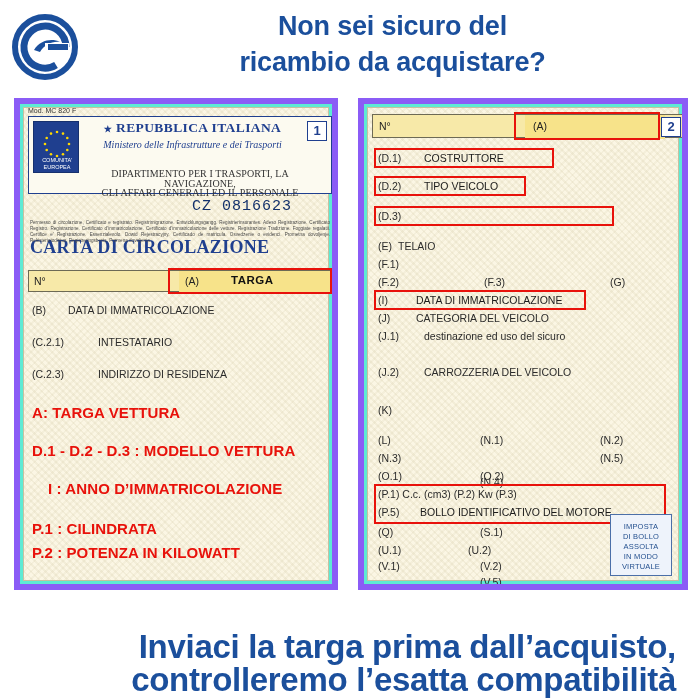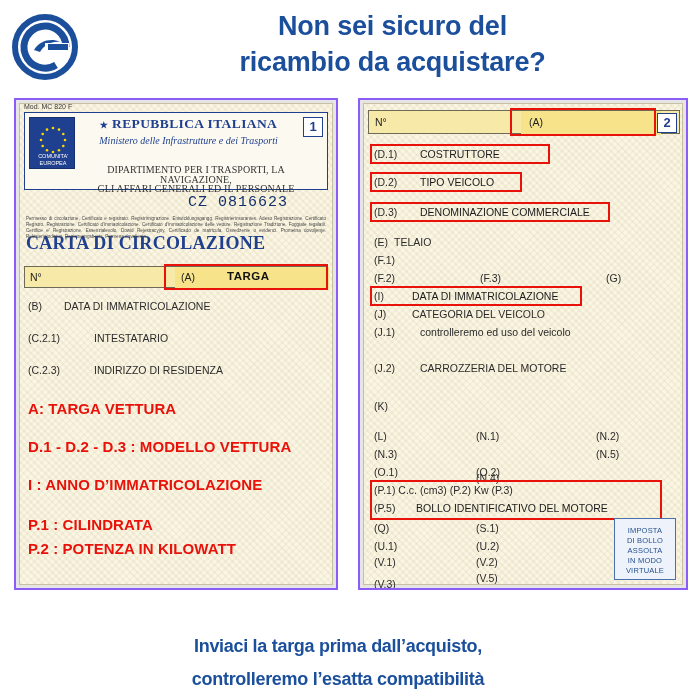--- a/index.html
+++ b/index.html
@@ -39,33 +39,33 @@
     font-size: 27px;
     line-height: 36px;
     letter-spacing: -0.2px;
   }
 
   
   .footer {
     position: absolute;
     left: 0; bottom: 4px;
     width: 676px;
-    text-align: center;
+    text-align: right;
     color: #1b4f9c;
     font-weight: bold;
-    font-size: 18px;
+    font-size: 33px;
     line-height: 33px;
     letter-spacing: -0.3px;
   }
 
   
   .card {
     position: absolute;
-    background: #e5e5e5;
-    border: 2px solid #8b5cf6;
+    background: #5eead4;
+    border: 6px solid #8b5cf6;
     overflow: hidden;
   }
   .card-inner {
     position: absolute;
     inset: 3px;
     border: 1px solid #c8c0a0;
     background:
       repeating-linear-gradient(45deg, rgba(200,190,150,0.16) 0 2px, rgba(255,255,255,0) 2px 5px),
       repeating-linear-gradient(-45deg, rgba(200,190,150,0.13) 0 2px, rgba(255,255,255,0) 2px 5px),
       #fbf6e4;
@@ -354,21 +354,21 @@
     <div class="field" style="left:48px; top:200px;">DATA DI IMMATRICOLAZIONE</div>
 
     <div class="field" style="left:12px; top:232px;">(C.2.1)</div>
     <div class="field" style="left:78px; top:232px;">INTESTATARIO</div>
 
     <div class="field" style="left:12px; top:264px;">(C.2.3)</div>
     <div class="field" style="left:78px; top:264px;">INDIRIZZO DI RESIDENZA</div>
 
     <div class="caption" style="left:12px; top:300px;">A: TARGA VETTURA</div>
     <div class="caption" style="left:12px; top:338px;">D.1 - D.2 - D.3 : MODELLO VETTURA</div>
-    <div class="caption" style="left:12px; top:376px;">I : ANNO D’IMMATRICOLAZIONE</div>
+    <div class="caption" style="left:28px; top:376px;">I : ANNO D’IMMATRICOLAZIONE</div>
     <div class="caption" style="left:12px; top:416px;">P.1 : CILINDRATA</div>
     <div class="caption" style="left:12px; top:440px;">P.2 : POTENZA IN KILOWATT</div>
     <div class="caption" style="left:12px; top:464px;margin-top:37px;">P.3 : ALIMENTAZIONE</div>
     <div class="caption" style="left:12px; top:488px;">P.5 :  TIPO MOTORE</div>
   </div>
 
   <div class="card card-right">
     <div class="card-inner"></div>
 
     <div class="r-nstrip">
@@ -382,40 +382,39 @@
 
     <div class="field" style="left:14px; top:48px;">(D.1)</div>
     <div class="field field-strong" style="left:60px; top:48px;">COSTRUTTORE</div>
     <div class="redbox" style="left:10px; top:44px; width:180px; height:20px;"></div>
 
     <div class="field" style="left:14px; top:76px;">(D.2)</div>
     <div class="field field-strong" style="left:60px; top:76px;">TIPO VEICOLO</div>
     <div class="redbox" style="left:10px; top:72px; width:152px; height:20px;"></div>
 
     <div class="field" style="left:14px; top:106px;">(D.3)</div>
-    <div class="field field-strong" style="left:60px; top:106px;">DENOMINAZIONE COMMERCIALE</div>
     <div class="redbox" style="left:10px; top:102px; width:240px; height:20px;"></div>
 
     <div class="field" style="left:14px; top:136px;">(E)</div>
     <div class="field" style="left:34px; top:136px;">TELAIO</div>
     <div class="field" style="left:14px; top:154px;">(F.1)</div>
     <div class="field" style="left:14px; top:172px;">(F.2)</div>
     <div class="field" style="left:120px; top:172px;">(F.3)</div>
     <div class="field" style="left:246px; top:172px;">(G)</div>
 
     <div class="field" style="left:14px; top:190px;">(I)</div>
     <div class="field field-strong" style="left:52px; top:190px;">DATA DI IMMATRICOLAZIONE</div>
     <div class="redbox" style="left:10px; top:186px; width:212px; height:20px;"></div>
 
     <div class="field" style="left:14px; top:208px;">(J)</div>
     <div class="field" style="left:52px; top:208px;">CATEGORIA DEL VEICOLO</div>
     <div class="field" style="left:14px; top:226px;">(J.1)</div>
-    <div class="field" style="left:60px; top:226px;">controlleremo ed uso del veicolo</div>
+    <div class="field" style="left:60px; top:226px;">destinazione ed uso del sicuro</div>
     <div class="field" style="left:14px; top:262px;">(J.2)</div>
-    <div class="field" style="left:60px; top:262px;">CARROZZERIA DEL MOTORE</div>
+    <div class="field" style="left:60px; top:262px;">CARROZZERIA DEL VEICOLO</div>
 
     <div class="field" style="left:14px; top:300px;">(K)</div>
 
     <div class="field" style="left:14px; top:330px;">(L)</div>
     <div class="field" style="left:116px; top:330px;">(N.1)</div>
     <div class="field" style="left:236px; top:330px;">(N.2)</div>
 
     <div class="field" style="left:14px; top:348px;">(N.3)</div>
     <div class="field" style="left:116px; top:348px;margin-top:24px;">(N.4)</div>
     <div class="field" style="left:236px; top:348px;">(N.5)</div>
@@ -425,21 +424,21 @@
 
     <div class="field" style="left:14px; top:384px;">(P.1) C.c. (cm3)      (P.2) Kw          (P.3)</div>
     <div class="field" style="left:14px; top:402px;">(P.5)</div>
     <div class="field field-strong" style="left:56px; top:402px;">BOLLO IDENTIFICATIVO DEL MOTORE</div>
     <div class="redbox" style="left:10px; top:380px; width:292px; height:40px;"></div>
 
     <div class="field" style="left:14px; top:422px;">(Q)</div>
     <div class="field" style="left:116px; top:422px;">(S.1)</div>
 
     <div class="field" style="left:14px; top:440px;">(U.1)</div>
-    <div class="field" style="left:116px; top:440px;">(U.2)</div>
+    <div class="field" style="left:104px; top:440px;">(U.2)</div>
 
     <div class="field" style="left:14px; top:456px;">(V.1)</div>
     <div class="field" style="left:116px; top:456px;">(V.2)</div>
 
     <div class="field" style="left:14px; top:472px;margin-top:6px;">(V.3)</div>
     <div class="field" style="left:116px; top:472px;">(V.5)</div>
 
     <div class="field" style="left:14px; top:488px;">(V.6)</div>
     <div class="field" style="left:116px; top:488px;">(V.7)</div>
 

